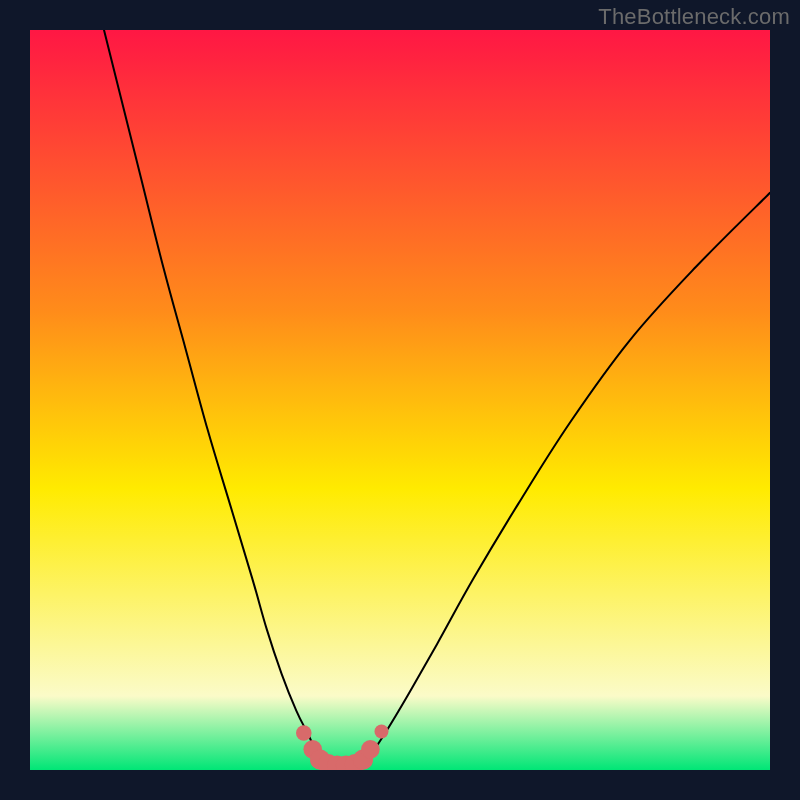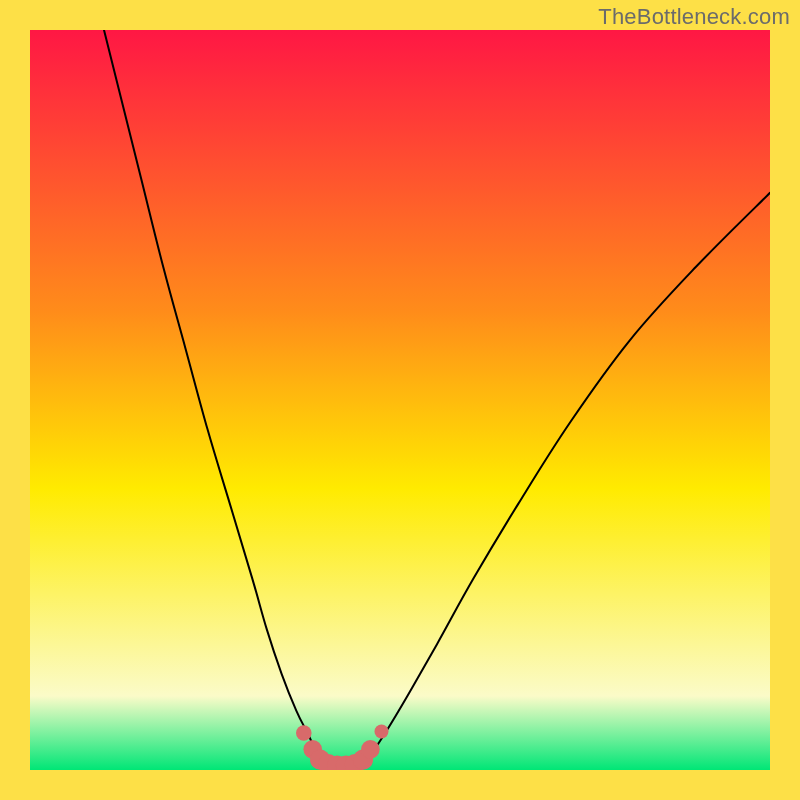--- a/index.html
+++ b/index.html
@@ -7,21 +7,21 @@
     padding: 0;
     width: 800px;
     height: 800px;
     background: #000;
     overflow: hidden;
     font-family: Arial, Helvetica, sans-serif;
   }
   .outer {
     width: 800px;
     height: 800px;
-    background: #fde047;
+    background: #0f172a;
     position: relative;
   }
   .watermark {
     position: absolute;
     top: 4px;
     right: 10px;
     color: #6b6b6b;
     font-size: 22px;
     font-weight: 400;
     letter-spacing: 0.2px;

